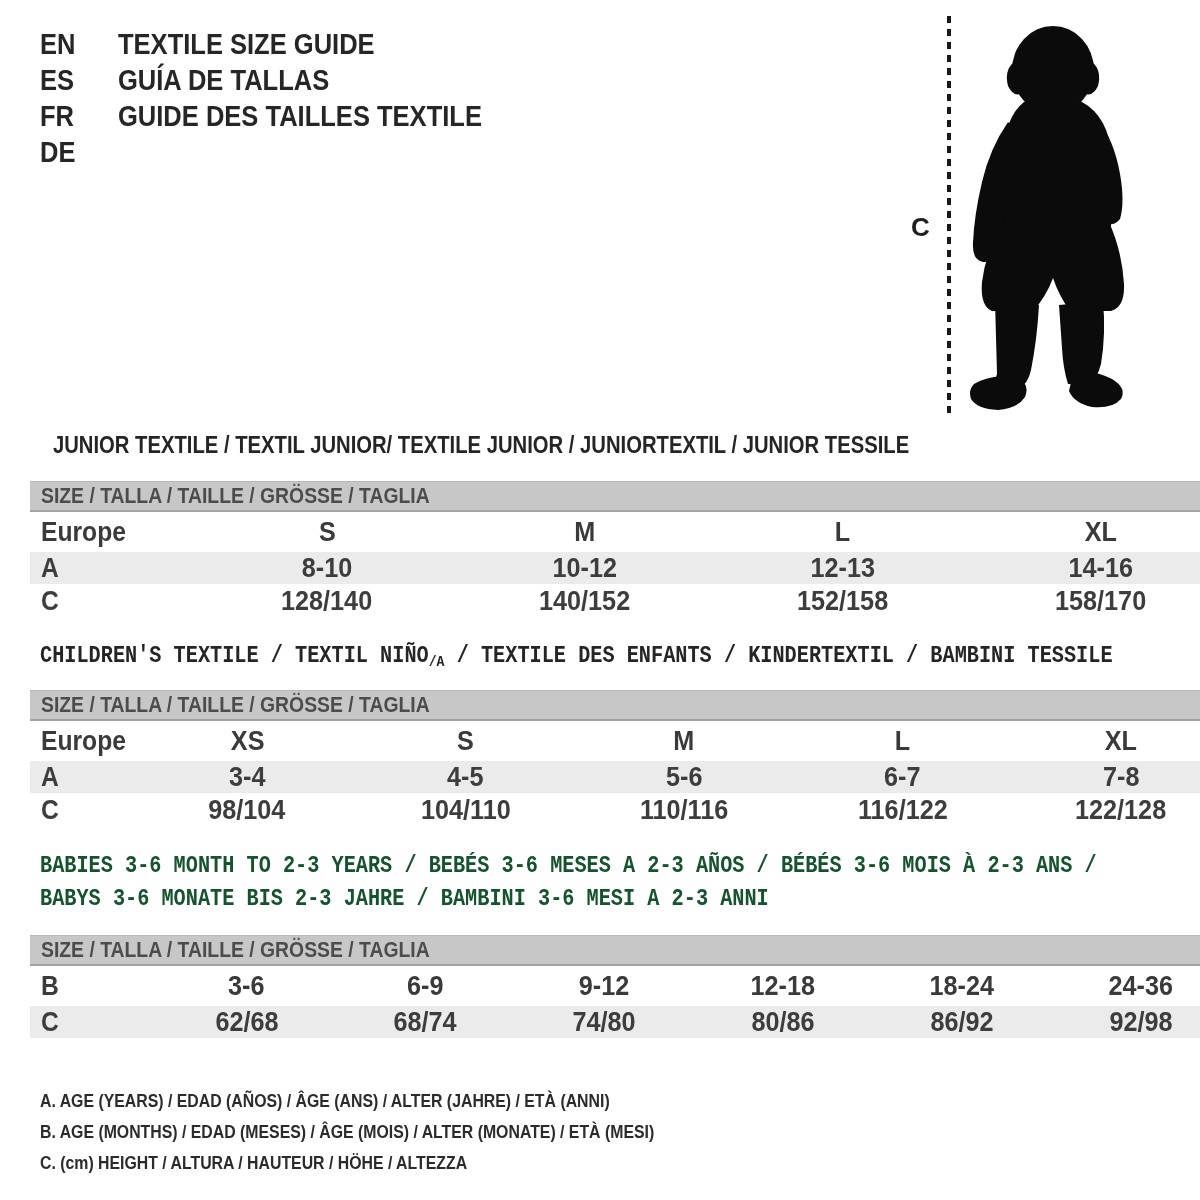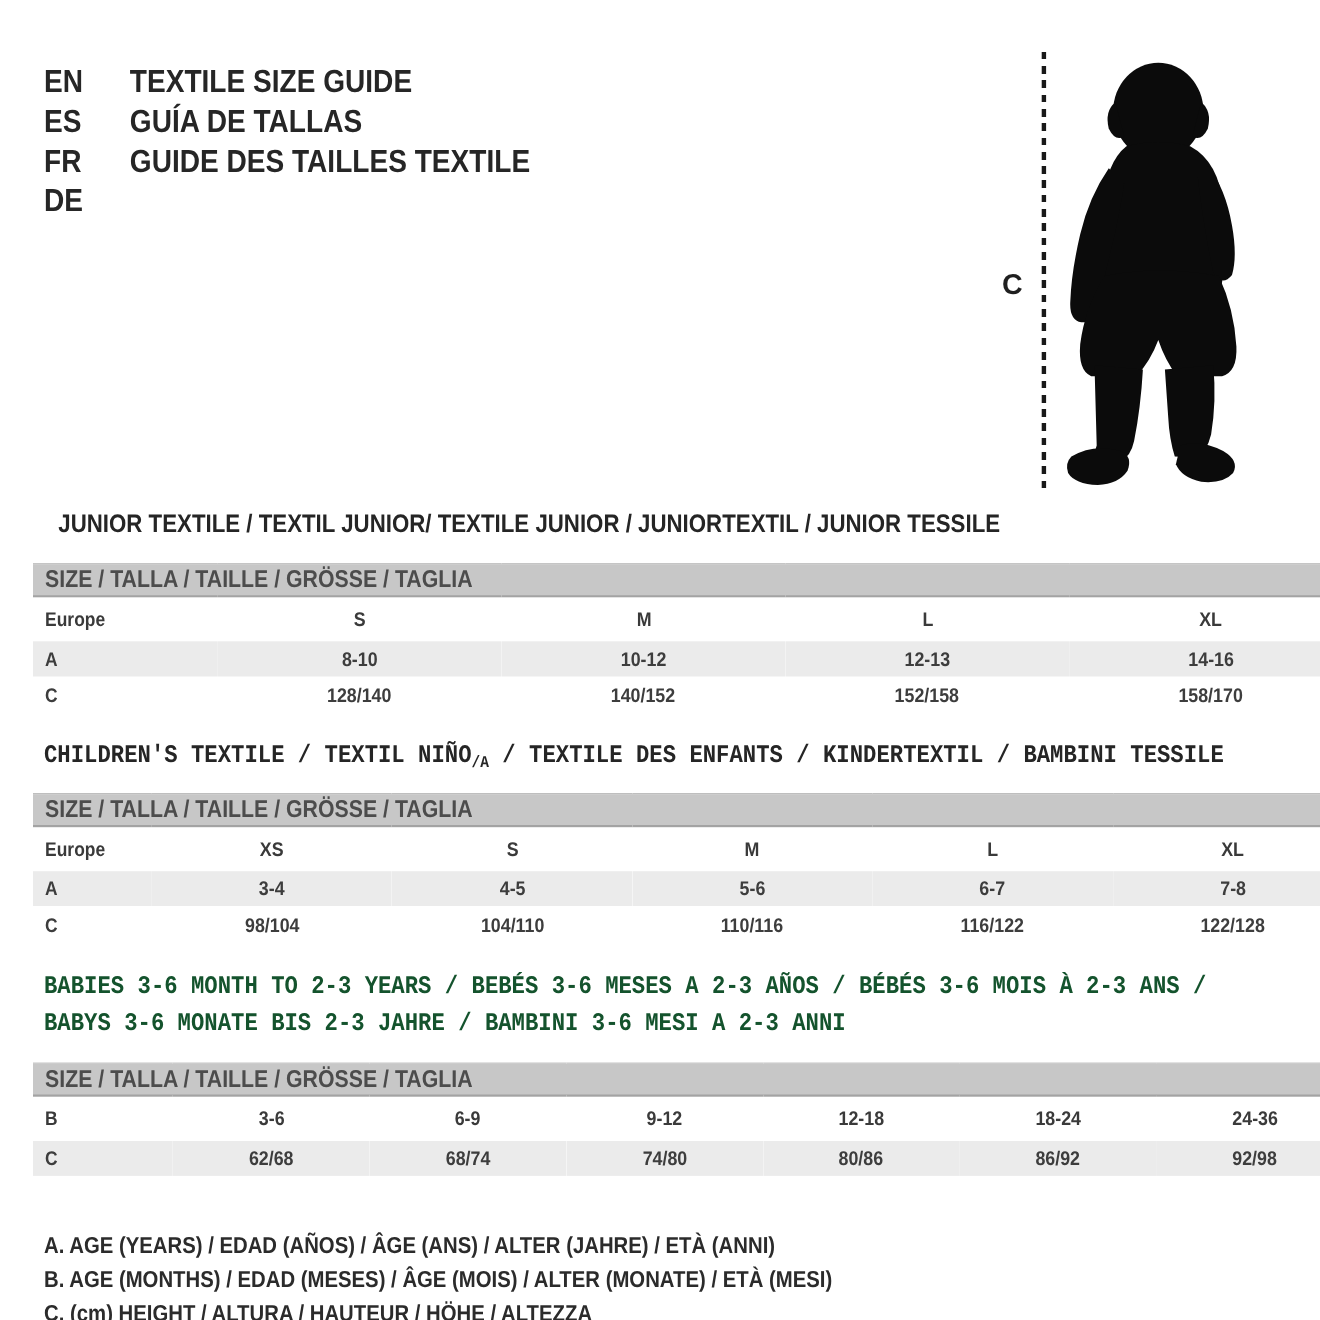--- a/index.html
+++ b/index.html
@@ -4,21 +4,21 @@
 <style>
   html,body{margin:0;padding:0;}
   body{
     width:1200px;height:1200px;position:relative;overflow:hidden;
     background:#ffffff;
     font-family:"Liberation Sans",sans-serif;
     font-weight:bold;
     color:#3d3d3d;
     -webkit-font-smoothing:antialiased;
   }
-  .abs{position:absolute;margin-top:31px;}
+  .abs{position:absolute;}
 
   
   .condl{display:inline-block;transform:scaleX(.88);transform-origin:0 50%;white-space:nowrap;}
   .condc{display:inline-block;transform:scaleX(.9);transform-origin:50% 50%;white-space:nowrap;}
 
   
   .lang-list{left:40px;top:26px;}
   .lang-row{display:flex;height:36px;align-items:center;font-size:29px;color:#262626;}
   .lang-code{width:78px;flex:0 0 78px;}
   .lang-label{flex:1;}
@@ -31,40 +31,40 @@
   .measure-label{left:911px;top:212px;font-size:26px;color:#1f1f1f;}
   .silhouette{left:961px;top:18px;width:180px;height:402px;}
 
   
   .sec-title{font-size:23px;color:#252525;}
   .sec-title-multi{font-size:23px;color:#14532d;line-height:33px;font-family:Liberation Mono, monospace;}
   .sub-a{font-size:15px;vertical-align:-4px;}
 
   
   table.size-table{border-collapse:collapse;table-layout:fixed;width:100%;}
-  .size-table td{padding:0;font-size:18px;vertical-align:middle;text-align:center;overflow:hidden;}
+  .size-table td{padding:0;font-size:28px;vertical-align:middle;text-align:center;overflow:hidden;}
   .size-table td.lbl{text-align:left;padding-left:11px;}
   tr.sizebar td{
     height:28px;background:#c7c7c7;color:#4c4c4c;font-size:22px;
     border-top:1px solid #b7b7b7;border-bottom:2px solid #a3a3a3;
   }
   tr.cols td{height:40px;color:#3a3a3a;}
   tr.band td{height:32px;background:#ebebeb;}
   tr.plain td{height:34px;background:#ffffff;}
 
   .tbl-junior{left:30px;top:481px;width:815px;}
   .tbl-children{left:30px;top:690px;width:1145px;}
   .tbl-babies{left:30px;top:935px;width:1145px;}
 
   .junior-title{left:53px;top:432px;}
   .children-title{left:40px;top:643px;font-family:Liberation Mono, monospace;}
   .babies-title{left:40px;top:850px;}
 
   
-  .legend{left:40px;top:1086px;font-size:21px;color:#2b2b2b;line-height:31px;}
+  .legend{left:40px;top:1086px;font-size:18px;color:#2b2b2b;line-height:31px;}
 </style>
 </head>
 <body>
 
 <div class="abs lang-list">
   <div class="lang-row">
     <span class="lang-code"><span class="condl">EN</span></span>
     <span class="lang-label"><span class="condl">TEXTILE SIZE GUIDE</span></span>
   </div>
   <div class="lang-row">

